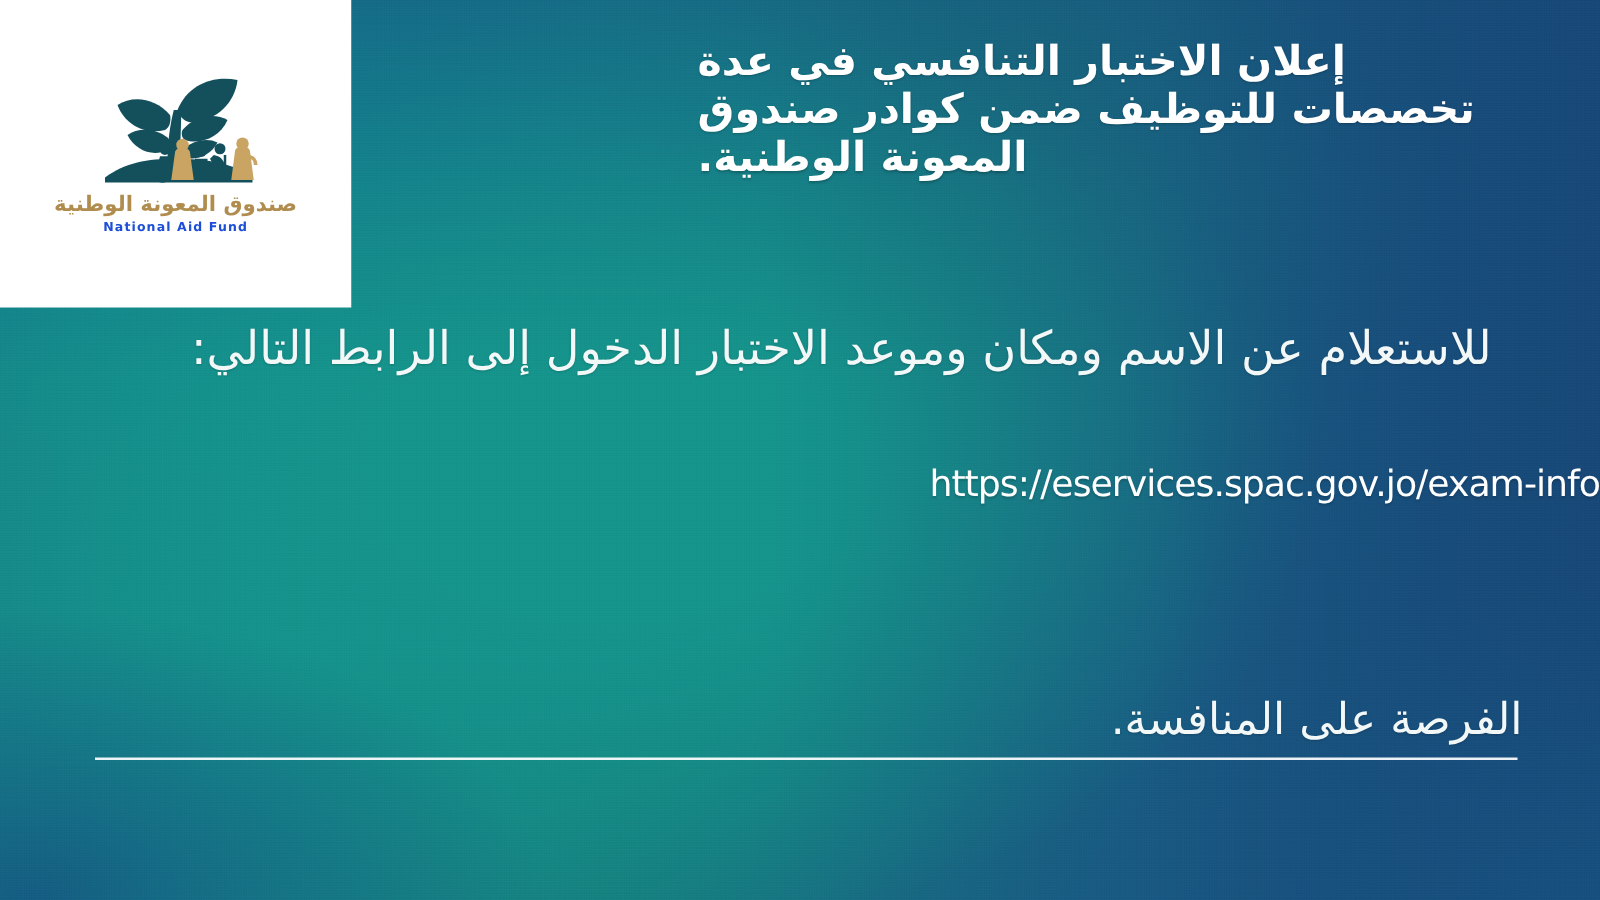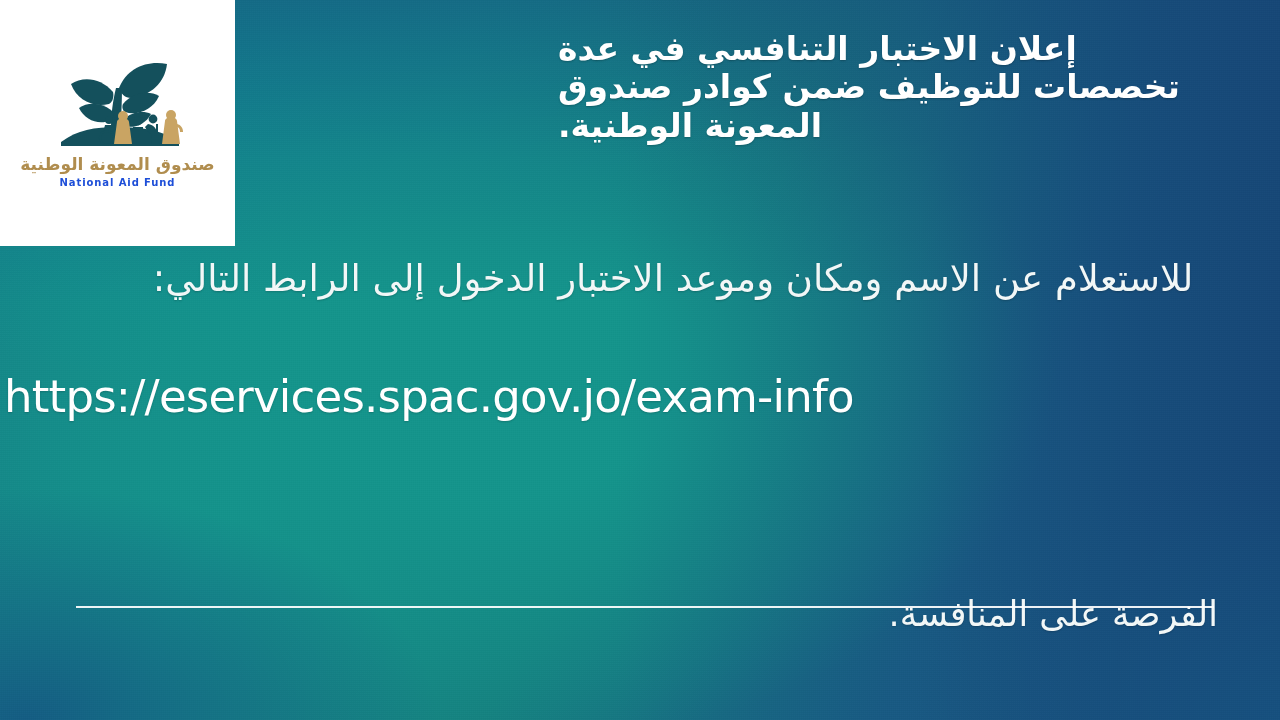--- a/index.html
+++ b/index.html
@@ -55,21 +55,21 @@
     background-image:
       repeating-linear-gradient(0deg, rgba(255,255,255,.045) 0 1px, rgba(0,0,0,.045) 1px 2px),
       repeating-linear-gradient(90deg, rgba(255,255,255,.035) 0 1px, rgba(0,0,0,.035) 1px 2px);
   }
 
   
   .logo-card {
     position: absolute;
     left: 0;
     top: 0;
-    width: 235px;
+    width: 281px;
     height: 246px;
     background: #ffffff;
     display: flex;
     align-items: center;
     justify-content: center;
   }
   .logo-inner {
     width: 150px;
     display: flex;
     flex-direction: column;
@@ -127,45 +127,45 @@
     line-height: 1.45;
     text-shadow: 0 1px 2px rgba(0,0,0,.18);
   }
 
   
   .url {
     position: absolute;
     left: 4px;
     right: 0;
     top: 372px;
-    text-align: left;
+    text-align: right;
     direction: ltr;
     color: #ffffff;
     font-weight: 400;
-    font-size: 45px;
+    font-size: 29px;
     line-height: 1.1;
     letter-spacing: -0.8px;
     text-shadow: 0 1px 2px rgba(0,0,0,.18);
   }
 
   
   .footer-note {
     position: absolute;
     right: 62px;
     top: 550px;
     width: 1152px;
     text-align: right;
     direction: rtl;
     color: #f2f7f7;
     font-weight: 400;
     font-size: 35px;
     line-height: 1.52;
     text-shadow: 0 1px 2px rgba(0,0,0,.18);
   }
-  .footer-line-2 { white-space: nowrap; margin-top: 38px; }
+  .footer-line-2 { white-space: nowrap; }
   .footer-rule {
     position: absolute;
     left: 10px;
     right: 4px;
     top: 56px;
     height: 2px;
     background: rgba(255,255,255,.92);
   }
 </style>
 </head>

